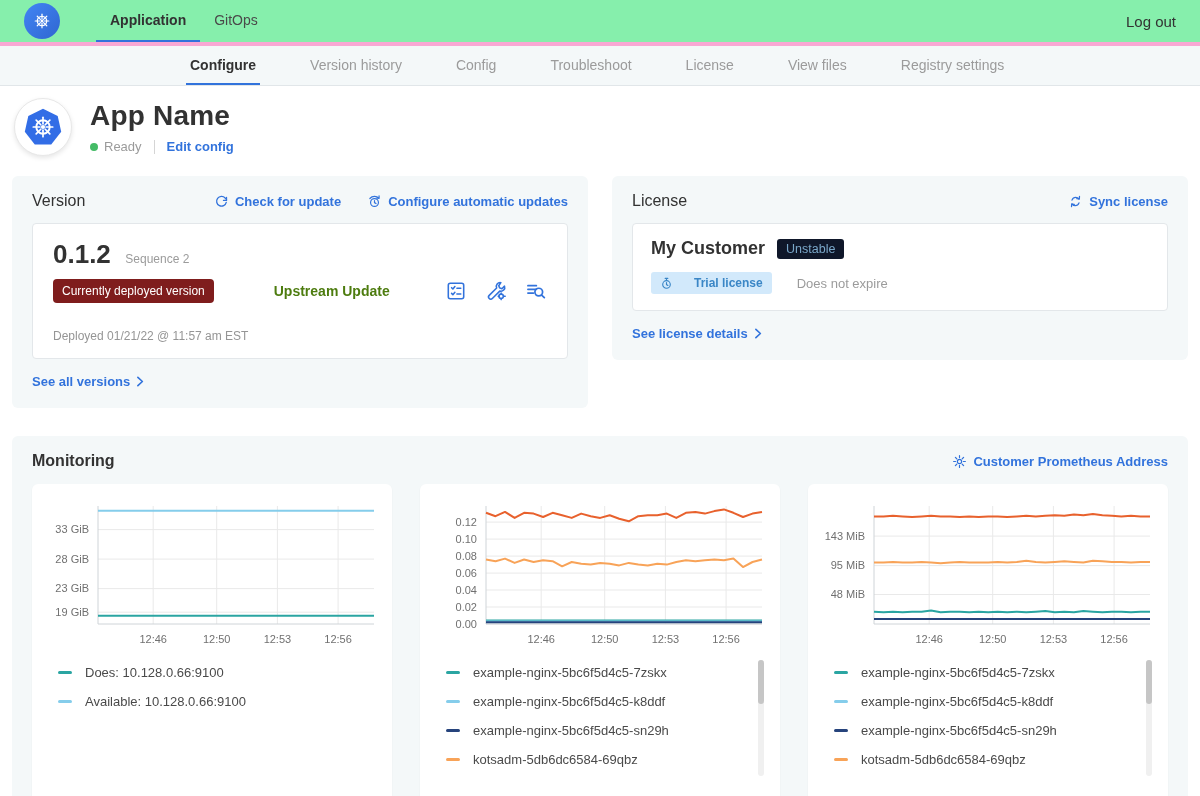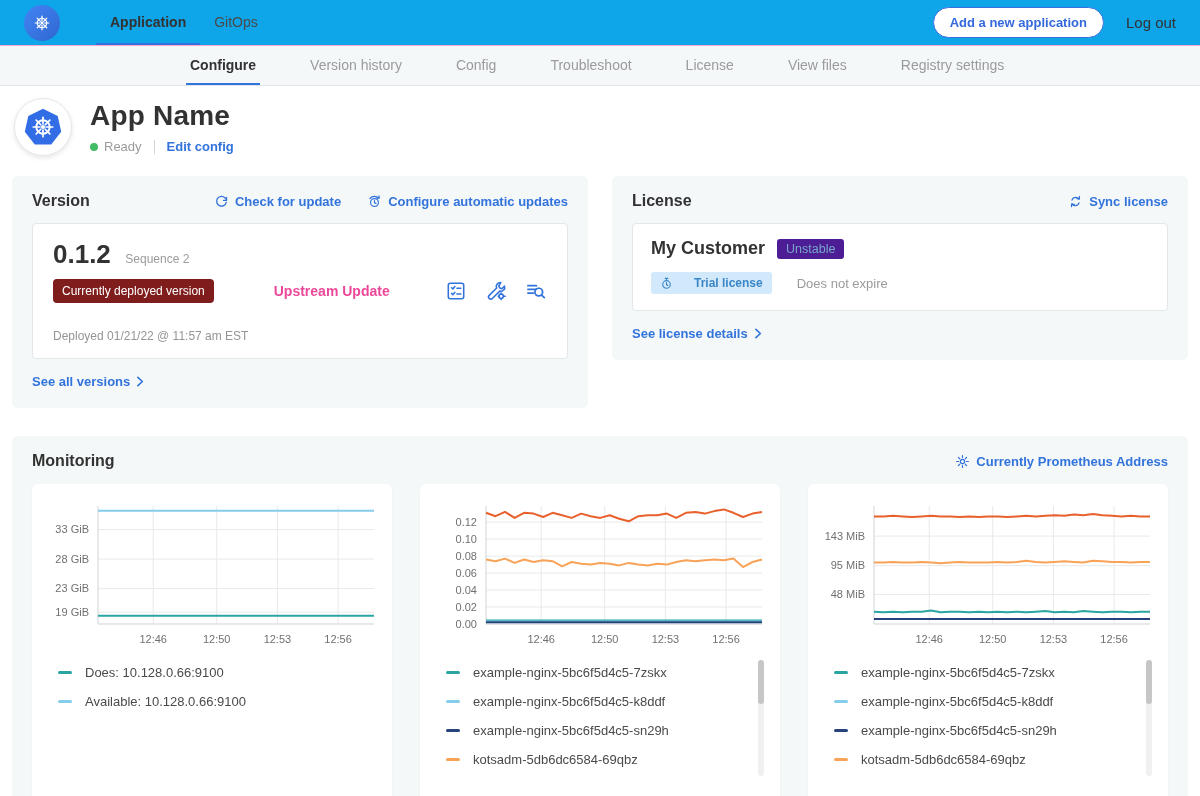--- a/index.html
+++ b/index.html
@@ -1,19 +1,19 @@
 <!DOCTYPE html>
 <html><head>
 <meta charset="utf-8">
 <style>
   * { margin:0; padding:0; box-sizing:border-box; }
   html,body { width:1200px; height:796px; background:#fff; font-family:"Liberation Sans", sans-serif; color:#323232; }
 
   
-  .topnav { height:46px; display:flex; align-items:stretch; background:#0ea5e9; border-bottom:1px solid #f9a8d4; padding:0 24px; }
+  .topnav { height:46px; display:flex; align-items:stretch; background:#86efac; border-bottom:4px solid #f9a8d4; padding:0 24px; }
   .logo-tile { width:36px; height:36px; border-radius:50%; align-self:center;
     background:linear-gradient(135deg,#4285f4,#2f66d0); display:flex; align-items:center; justify-content:center; cursor:pointer; }
   .logo-tile svg { width:22px; height:22px; }
   .nav-tabs { display:flex; margin-left:36px; }
   .nav-tab { display:flex; align-items:center; padding:0 14px; font-size:14px; color:#4a4a4a; cursor:pointer; border-bottom:2px solid transparent; }
   .nav-tab.active { color:#323232; font-weight:700; border-bottom-color:#3273dc; }
   .topnav .spacer { flex:1; }
   .add-app-btn { align-self:center; border:1.5px solid #3b6fe0; color:#3469dd; background:#fff; font-weight:700;
     font-size:13px; padding:7px 16px; border-radius:17px; cursor:pointer; font-family:inherit; }
   .logout { align-self:center; margin-left:22px; font-size:15px; color:#323232; cursor:pointer; }
@@ -34,44 +34,44 @@
   .dot { width:8px; height:8px; border-radius:50%; background:#44bb66; margin-right:6px; }
   .status-text { color:#9b9b9b; }
   .vdiv { width:1px; height:14px; background:#d5d5d5; margin:0 12px; }
   a.link, .link { color:#3273dc; font-weight:700; text-decoration:none; cursor:pointer; font-size:13px; }
 
   
   .cards-row { display:flex; gap:24px; padding:4px 12px 0; align-items:flex-start; }
   .panel { background:#f4f8f9; border-radius:6px; padding:16px 20px 18px; }
   .cards-row .panel { flex:1; }
   .panel-head { display:flex; justify-content:space-between; align-items:center; }
-  .panel-head h2 { font-size:16px; font-weight:700; color:#323232; }
+  .panel-head h2 { font-size:16px; font-weight:400; color:#323232; }
   .head-links { display:flex; gap:26px; }
   .icon-link { display:inline-flex; align-items:center; gap:6px; color:#3273dc; font-weight:700; font-size:13px; cursor:pointer;justify-content:flex-end; }
   .icon-link svg { width:15px; height:15px; }
   .inner-card { background:#fff; border:1px solid #e3e7ea; border-radius:4px; margin-top:13px; }
 
   
   .version-body { display:flex; align-items:center; justify-content:space-between; padding:15px 20px; }
   .ver-num { font-size:26px; font-weight:700; color:#323232; }
   .ver-seq { margin-left:10px; font-size:12px; color:#9b9b9b; }
   .deployed-badge { display:inline-block; margin:9px 0 26px; background:#7f1d1d; color:#fff; font-size:12px; font-weight:400;
     padding:5px 9px; border-radius:4px; }
   .deployed-at { font-size:12px; color:#959595; }
-  .ver-upstream { color:#ec4899; font-weight:700; font-size:14px; margin-right:30px; }
+  .ver-upstream { color:#4d7c0f; font-weight:700; font-size:14px; margin-right:30px; }
   .ver-icons { display:flex; gap:18px; color:#3273dc; }
   .ver-icons svg { width:22px; height:22px; cursor:pointer; }
   .see-link { display:inline-flex; align-items:center; gap:6px; margin-top:15px; color:#3273dc; font-weight:700; font-size:13px; cursor:pointer; }
   .see-link svg { width:9px; height:11px; }
 
   
   .license-body { padding:14px 18px 16px; }
   .lic-row1 { display:flex; align-items:center; }
   .customer-name { font-size:18px; font-weight:700; color:#323232; }
-  .channel-badge { margin-left:12px; background:#4c1d95; color:#7aa7c9; font-size:12.5px; padding:3px 9px; border-radius:3px; }
+  .channel-badge { margin-left:12px; background:#0f172a; color:#7aa7c9; font-size:12.5px; padding:3px 9px; border-radius:3px; }
   .lic-row2 { display:flex; align-items:center; margin-top:13px; }
   .trial-badge { display:inline-flex; align-items:center; gap:21px; background:#d2e9fb; color:#3a86c6; font-weight:700;
     font-size:12px; padding:4px 9px; border-radius:3px; }
   .trial-badge svg { width:13px; height:13px; }
   .expiry { margin-left:25px; color:#9b9b9b; font-size:13px; }
 
   
   .monitoring { margin:28px 12px 18px; }
   .mon-head { display:flex; justify-content:space-between; align-items:center; margin-bottom:14px; }
   .mon-head h2 { font-size:16px; font-weight:700; }
@@ -186,21 +186,20 @@
   <div class="logo-tile">
     <svg style="color:#fff">
         <use href="#k8s-wheel"></use>
       </svg>
   </div>
   <nav class="nav-tabs">
     <div class="nav-tab active">Application</div>
     <div class="nav-tab">GitOps</div>
   </nav>
   <div class="spacer"></div>
-  <button class="add-app-btn">Add a new application</button>
   <div class="logout">Log out</div>
 </header>
 
 <nav class="subnav">
   <div class="subnav-tab active">Configure</div>
   <div class="subnav-tab">Version history</div>
   <div class="subnav-tab">Config</div>
   <div class="subnav-tab">Troubleshoot</div>
   <div class="subnav-tab">License</div>
   <div class="subnav-tab">View files</div>
@@ -309,21 +308,21 @@
 
 </section>
 
 <section class="panel monitoring">
   <div class="mon-head">
     <h2>Monitoring</h2>
     <span class="icon-link">
       <svg>
           <use href="#ico-gear"></use>
         </svg>
-      <span>Currently Prometheus Address</span>
+      <span>Customer Prometheus Address</span>
     </span>
   </div>
   <div class="charts-row">
 
     <div class="chart-card">
       <svg class="chart" width="336" height="152" viewBox="0 0 336 152">
           <line class="grid" x1="54" x2="330" y1="114.2" y2="114.2"></line>
           <text class="ytick" x="45" y="117.7">19 GiB</text>
           <line class="grid" x1="54" x2="330" y1="90.6" y2="90.6"></line>
           <text class="ytick" x="45" y="94.1">23 GiB</text>

